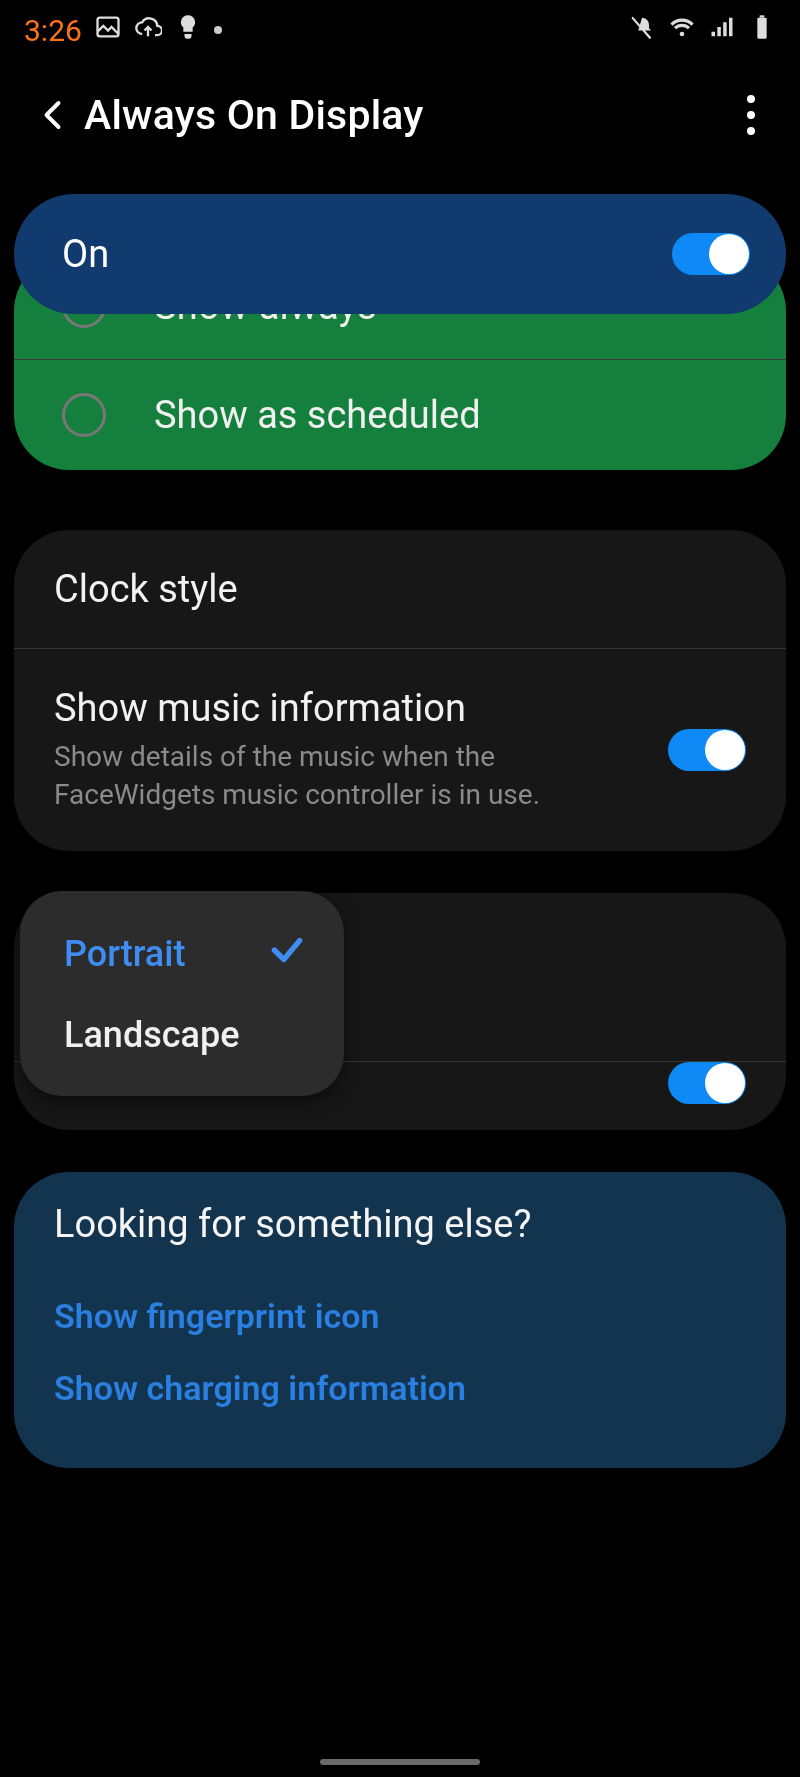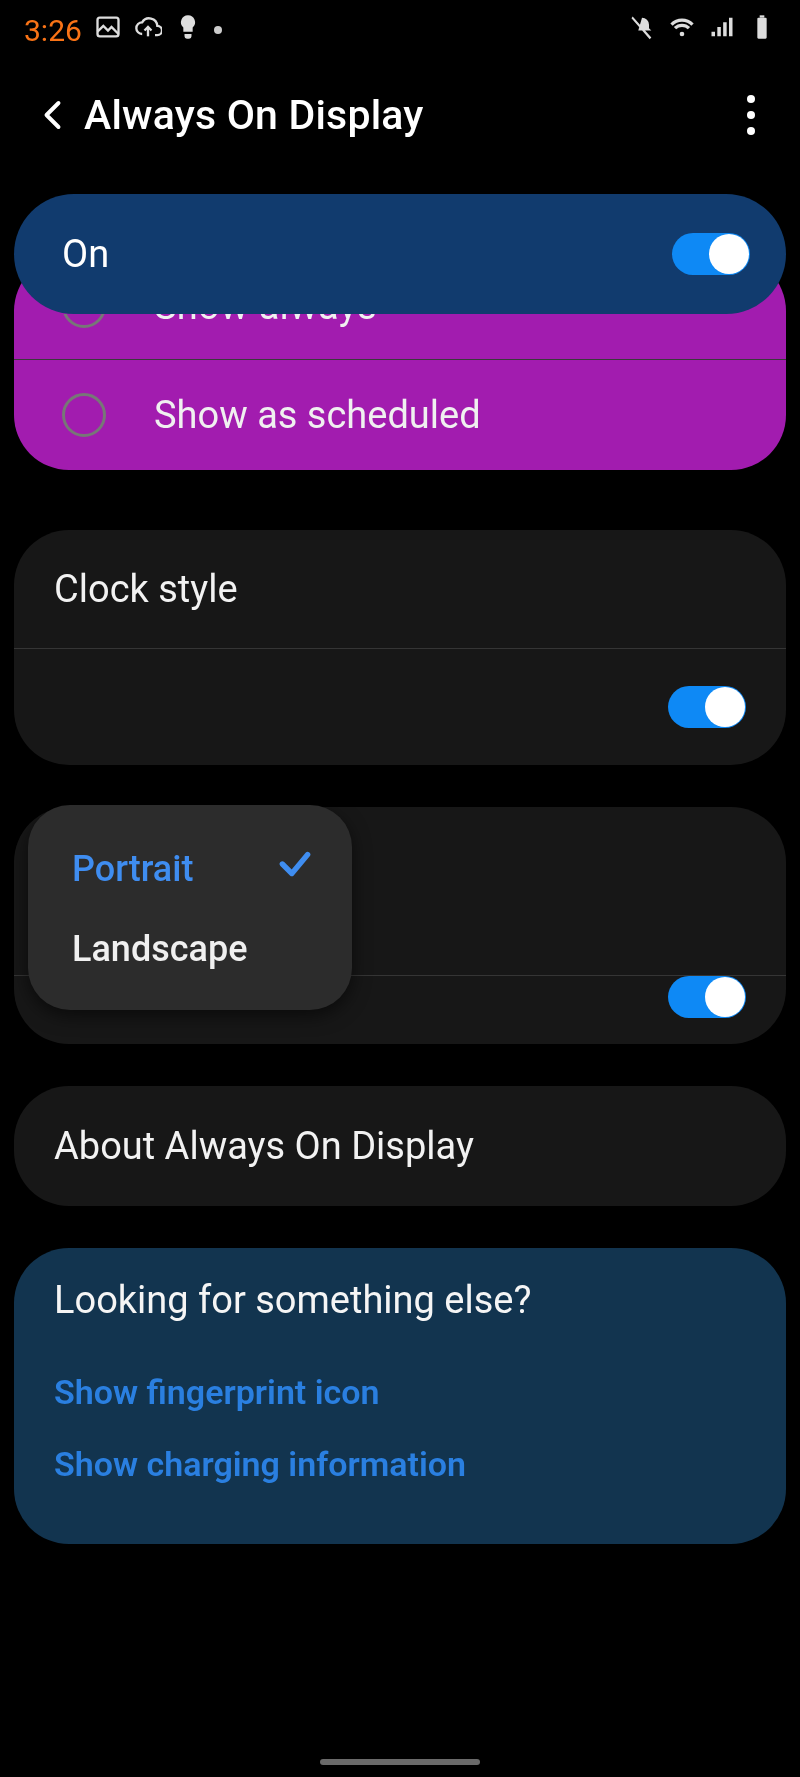--- a/index.html
+++ b/index.html
@@ -92,21 +92,21 @@
     .toggle .knob {
       position:absolute;
       width:40px; height:40px;
       border-radius:50%;
       background:#fff;
       top:1px; right:1px;
     }
 
     
     .radio-card {
-      background:#a21caf;
+      background:#15803d;
       border-radius:55px;
       margin-top:-58px;
       padding-top:58px;
       margin-bottom:60px;
       overflow:hidden;
     }
     .radio-row {
       display:flex;
       align-items:center;
       padding:0 48px;
@@ -137,21 +137,21 @@
     .row.single { min-height:108px; }
 
     
     .orientation-group {
       position:relative;
     }
 
     .popup {
       position:absolute;
       top:-2px;
-      left:14px;
+      left:6px;
       width:324px;
       background:#2c2c2c;
       border-radius:42px;
       padding:22px 0;
       z-index:20;
       box-shadow:0 6px 18px rgba(0,0,0,.55);
     }
     .popup-item {
       display:flex;
       align-items:center;
@@ -319,20 +319,22 @@
   </div>
 
   <div class="card">
     <div class="row single">
       <div class="label-block">
         <div class="title">Clock style</div>
       </div>
     </div>
     <div class="row">
       <div class="label-block">
+        <div class="title">Show music information</div>
+        <div class="subtitle">Show details of the music when the FaceWidgets music controller is in use.</div>
       </div>
       <div class="toggle">
         <div class="knob"></div>
       </div>
     </div>
   </div>
 
   <div class="orientation-group">
 
     <div class="card no-overflow-hidden" style="overflow:hidden;">
@@ -359,27 +361,20 @@
             </svg>
         </span>
       </div>
       <div class="popup-item unselected">
         <span>Landscape</span>
       </div>
     </div>
 
   </div>
 
-  <div class="card about-card">
-    <div class="row single">
-      <div class="label-block">
-        <div class="title">About Always On Display</div>
-      </div>
-    </div>
-  </div>
 
   <div class="lookfor-card">
     <div class="lookfor-title">Looking for something else?</div>
     <div class="lookfor-link">Show fingerprint icon</div>
     <div class="lookfor-link">Show charging information</div>
   </div>
 
 </div>
 
 <div class="nav-ind"></div>

